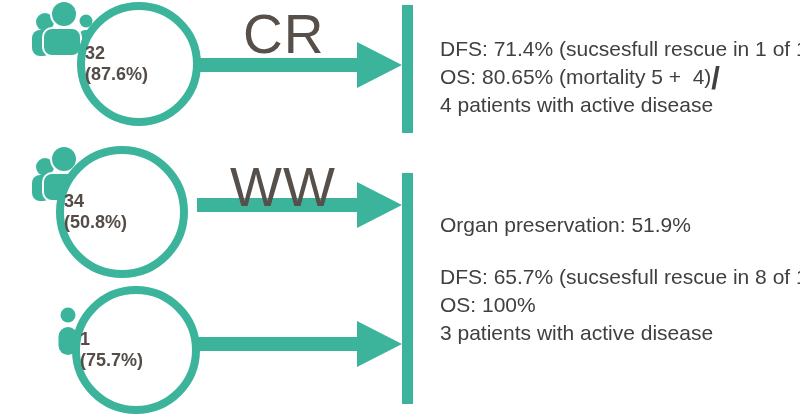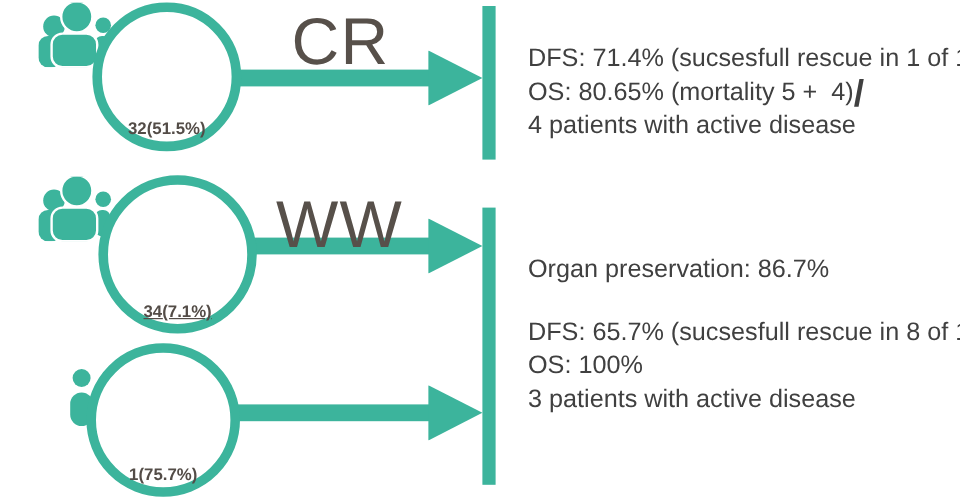--- a/index.html
+++ b/index.html
@@ -18,32 +18,32 @@
     font-family: "Liberation Sans", sans-serif;
   }
   
   .circle {
     position: absolute;
     box-sizing: border-box;
     border: 8px solid var(--teal);
     border-radius: 50%;
     background: #fff;
     display: flex;
-    flex-direction: row;
-    align-items: flex-end;
+    flex-direction: column;
+    align-items: flex-start;
     justify-content: center;
     text-align: center;
     color: var(--num);
     font-weight: bold;
-    font-size: 14px;
+    font-size: 18px;
     line-height: 21px;
     z-index: 3;
   }
   .c1 { left: 77px; top: 2px;   width: 124px; height: 124px; }
-  .c2 { left: 82px; top: 146px; width: 132px; height: 132px; text-decoration: underline; }
+  .c2 { left: 56px; top: 146px; width: 132px; height: 132px; }
   .c3 { left: 72px; top: 286px; width: 128px; height: 128px; }
 
   
   .big-label {
     position: absolute;
     color: var(--label);
     font-size: 55px;
     line-height: 1;
     letter-spacing: 1px;
     z-index: 2;
@@ -100,21 +100,21 @@
       <rect x="0" y="28" width="19" height="26" rx="8" fill="currentColor"></rect>
       <circle cx="13" cy="20" r="9" fill="currentColor"></circle>
       <rect x="47" y="28" width="13" height="22" rx="6" fill="currentColor"></rect>
       <circle cx="54" cy="19" r="6.5" fill="currentColor"></circle>
       <rect x="11" y="26" width="38" height="28" rx="9" fill="currentColor" stroke="#ffffff" stroke-width="2"></rect>
       <circle cx="32" cy="12" r="13" fill="currentColor" stroke="#ffffff" stroke-width="2"></circle>
     </svg>
   </div>
   <div class="circle c1">
     <div>32</div>
-    <div>(51.5%)</div>
+    <div>(87.6%)</div>
   </div>
   <div class="big-label l-cr">CR</div>
   <div class="arrow a1">
     <svg viewBox="0 0 205 46" xmlns="http://www.w3.org/2000/svg">
       <rect x="0" y="16" width="166" height="14" fill="var(--teal)"></rect>
       <polygon points="160,0 205,23 160,46" fill="var(--teal)"></polygon>
     </svg>
   </div>
   <div class="vbar vbar1"></div>
   <div class="tblock b1">
@@ -128,32 +128,32 @@
       <rect x="0" y="28" width="19" height="26" rx="8" fill="currentColor"></rect>
       <circle cx="13" cy="20" r="9" fill="currentColor"></circle>
       <rect x="47" y="28" width="13" height="22" rx="6" fill="currentColor"></rect>
       <circle cx="54" cy="19" r="6.5" fill="currentColor"></circle>
       <rect x="11" y="26" width="38" height="28" rx="9" fill="currentColor" stroke="#ffffff" stroke-width="2"></rect>
       <circle cx="32" cy="12" r="13" fill="currentColor" stroke="#ffffff" stroke-width="2"></circle>
     </svg>
   </div>
   <div class="circle c2">
     <div>34</div>
-    <div>(7.1%)</div>
+    <div>(50.8%)</div>
   </div>
   <div class="big-label l-ww">WW</div>
   <div class="arrow a2">
     <svg viewBox="0 0 205 46" xmlns="http://www.w3.org/2000/svg">
       <rect x="0" y="16" width="166" height="14" fill="var(--teal)"></rect>
       <polygon points="160,0 205,23 160,46" fill="var(--teal)"></polygon>
     </svg>
   </div>
   <div class="vbar vbar2"></div>
   <div class="tblock b2">
-    <div class="tline">Organ preservation: 86.7%</div>
+    <div class="tline">Organ preservation: 51.9%</div>
   </div>
 
   <div class="icon i3">
     <svg viewBox="0 0 22 52" xmlns="http://www.w3.org/2000/svg">
       <circle cx="11" cy="12" r="7.5" fill="currentColor"></circle>
       <rect x="1.5" y="24" width="19" height="28" rx="9.5" fill="currentColor"></rect>
     </svg>
   </div>
   <div class="circle c3">
     <div>1</div>

